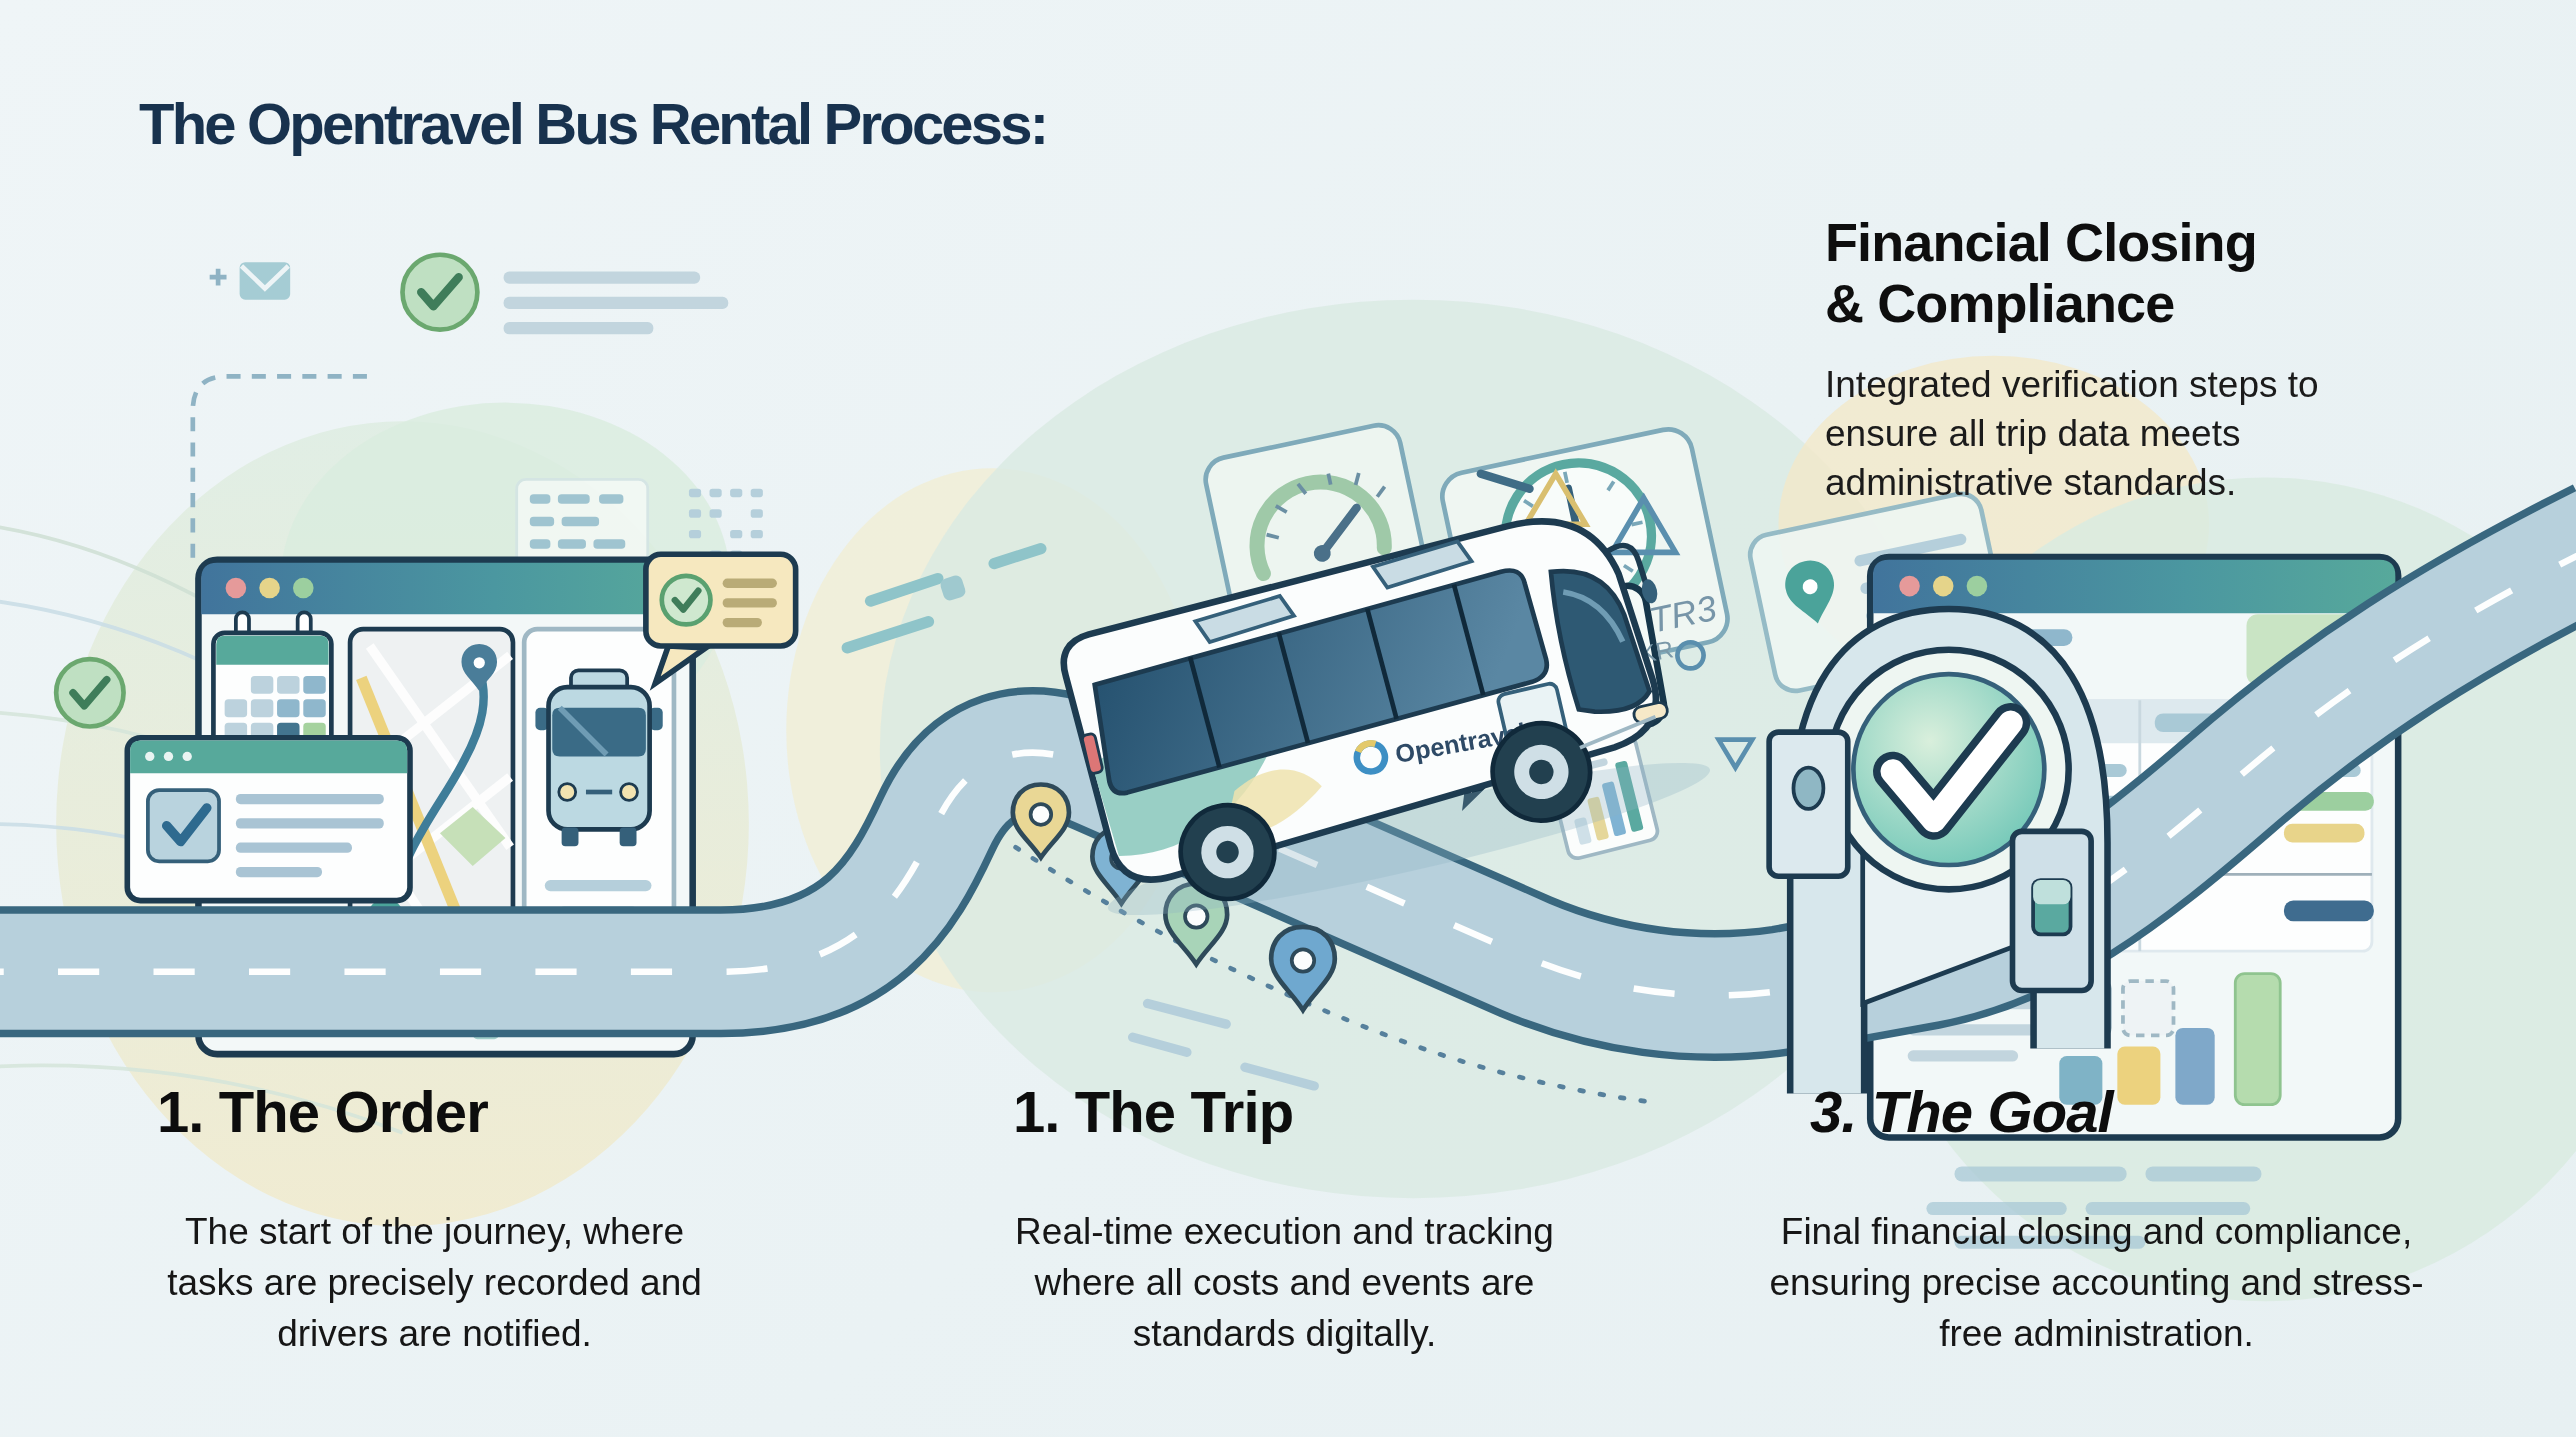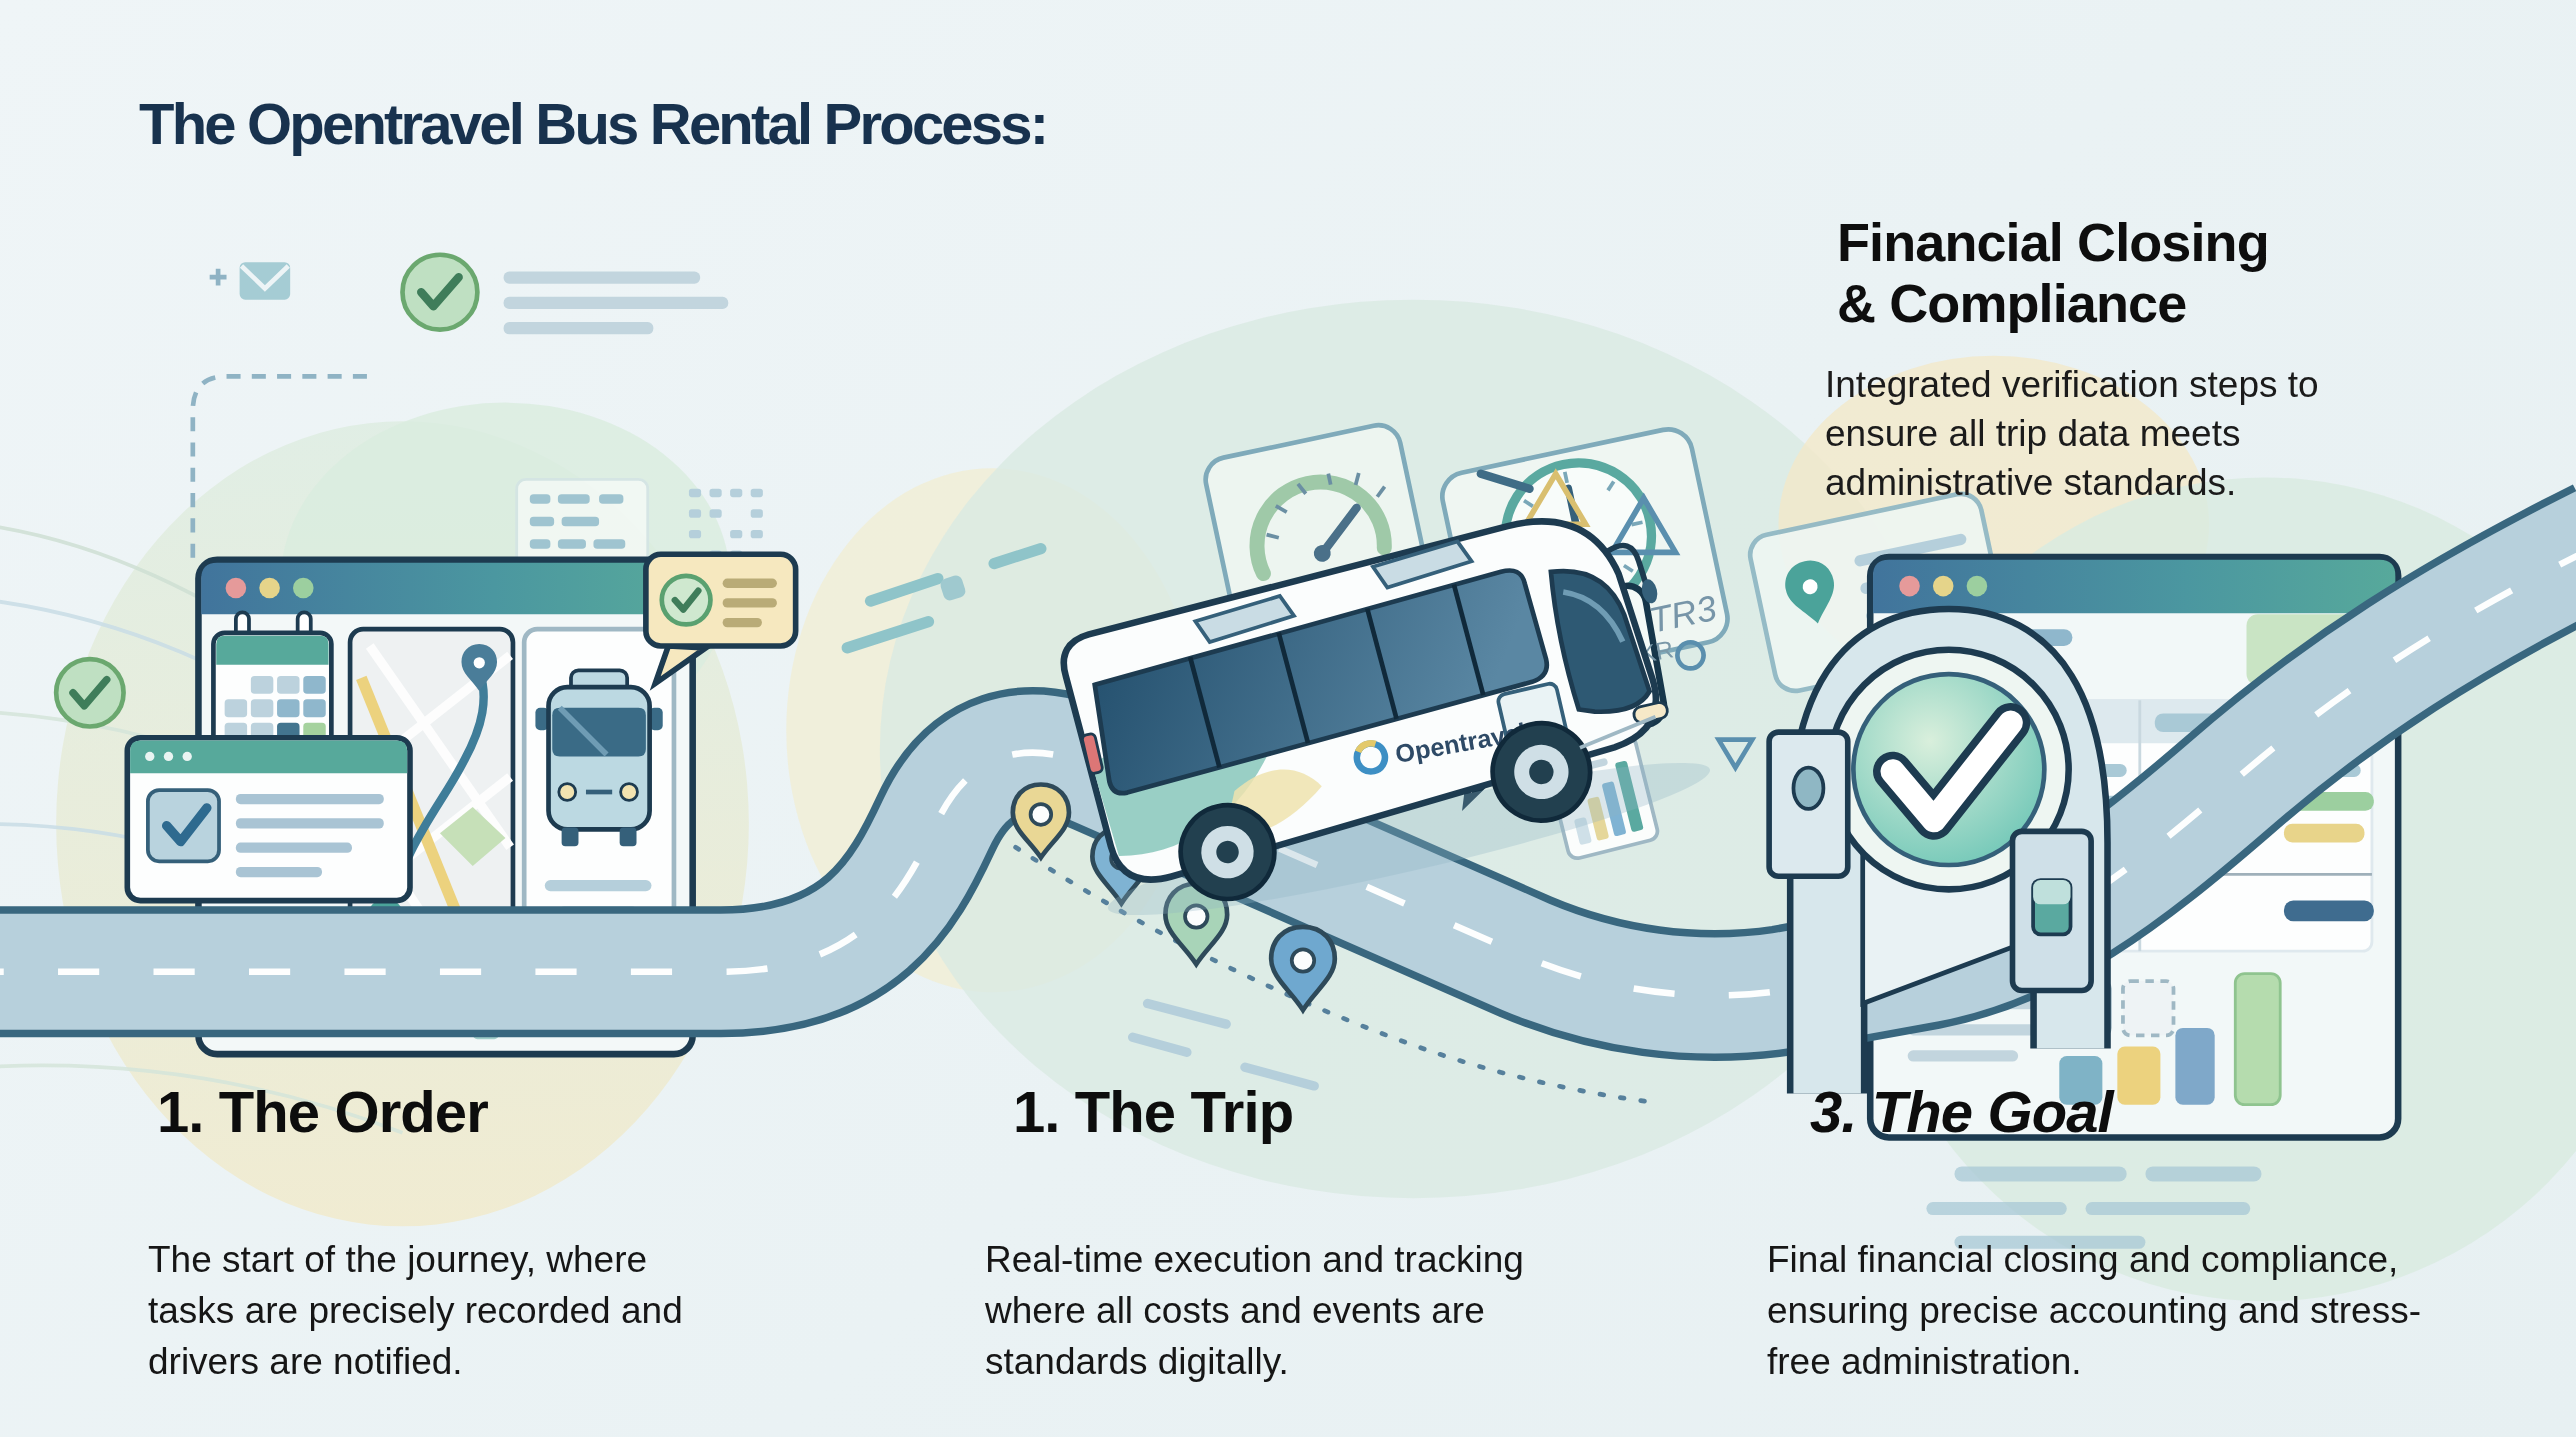--- a/index.html
+++ b/index.html
@@ -13,31 +13,30 @@
   .overlay{position:absolute;z-index:5;}
   .title{
     left:139px;top:90px;width:1638px;
     font-size:58px;font-weight:700;letter-spacing:-2.8px;line-height:1.18;
     color:#18324E;
   }
   .fin-head{
     left:1825px;top:212px;width:599px;
     font-size:54px;font-weight:700;letter-spacing:-0.9px;line-height:1.13;
     color:#0e0e0e;
-    margin-left:12px;
   }
   .fin-body{
     left:1825px;top:361px;width:571px;
     font-size:37px;line-height:1.32;color:#1b1b1b;
   }
   .step-head{
     top:1078px;font-size:58px;font-weight:700;letter-spacing:-0.9px;color:#0d0d0d;white-space:nowrap;
   }
   .step-body{
-    top:1206px;font-size:37px;line-height:1.38;color:#161616;margin-top:28px;
+    top:1206px;font-size:37px;line-height:1.38;color:#161616;text-align:center;
   }
   .sh1{left:157px;} .sh2{left:1013px;} .sh3{left:1810px;font-style:italic;}
   .sb1{left:148px;width:573px;} .sb2{left:985px;width:599px;} .sb3{left:1767px;width:659px;}
 </style>
 </head>
 <body>
 
 <div class="canvas">
 
 <svg width="2576" height="1438" viewBox="0 0 2752 1536">

